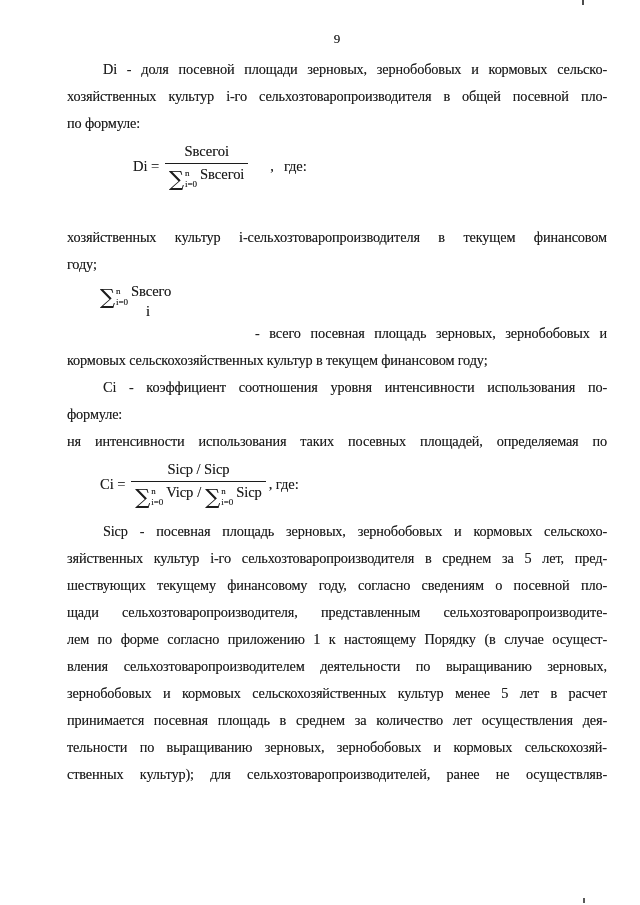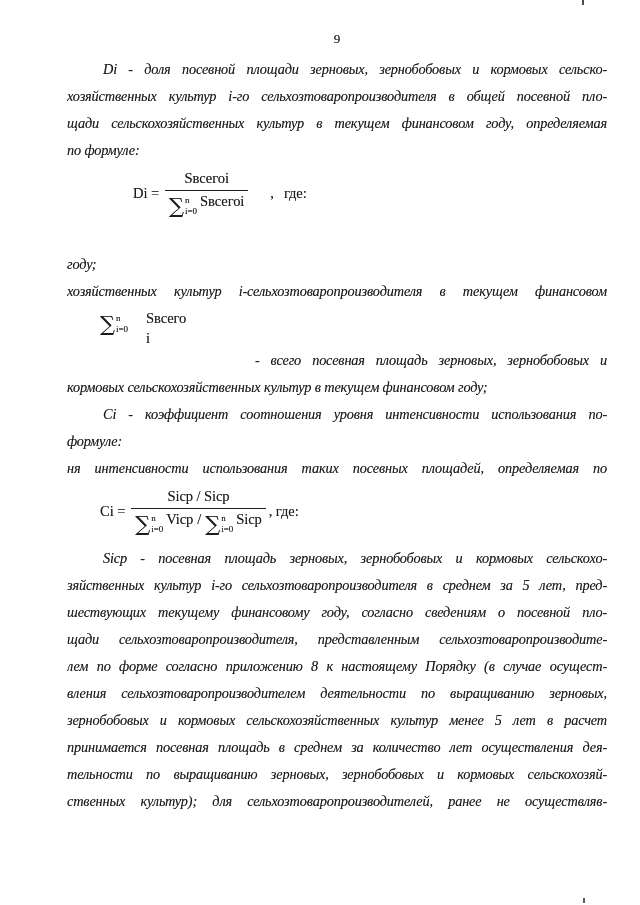--- a/index.html
+++ b/index.html
@@ -19,21 +19,20 @@
     height:18px; line-height:18px;
     margin-bottom:8px;
   }
   .para { font-size:14.3px; letter-spacing:-0.15px; }
   .line {
     height:27px; line-height:27px;
     overflow:hidden;
     text-align:justify;
     text-align-last:justify;
     white-space:nowrap;
-    font-style:italic;
   }
   .line.ind { padding-left:36px; }
   .line.last { text-align-last:left; }
   .cap1 { padding-left:188px; }
 
   
   .formula { font-size:14.6px; letter-spacing:-0.1px; white-space:nowrap; }
   .f1 { margin:6px 0 34px 66px; }
   .f3 { margin:6px 0 10px 33px; }
   .flhs { display:inline-block; vertical-align:middle; margin-right:6px; }
@@ -52,21 +51,21 @@
     padding:1px 0 1px 1px; width:15px; text-align:left;
   }
   .fcomma { display:inline-block; vertical-align:middle; margin-left:22px; }
   .ftail  { display:inline-block; vertical-align:middle; margin-left:10px; }
   .ftail3 { display:inline-block; vertical-align:middle; margin-left:3px; }
   .dslash { padding:0 4px; }
 
   
   .f2 { margin-left:33px; }
   .f2row1 { height:26px; line-height:26px; }
-  .f2term { margin-left:15px; vertical-align:1px; }
+  .f2term { margin-left:0; vertical-align:1px; }
   .f2row2 { height:16px; line-height:14px; padding-left:46px; font-size:14.6px; }
 
   
   .artifact { position:absolute; }
   .a-top { left:582px; top:0; width:2px; height:5px; background:#4d4d4d; }
   .a-bot { left:583px; top:898px; width:2px; height:5px; background:#5a5a5a; }
 </style>
 </head>
 <body>
 
@@ -74,37 +73,36 @@
   <div class="artifact a-top"></div>
   <div class="artifact a-bot"></div>
 
   <div class="content">
 
     <div class="pagenum">9</div>
 
     <div class="para">
       <div class="line ind">Di - доля посевной площади зерновых, зернобобовых и кормовых сельско-</div>
       <div class="line">хозяйственных культур i-го сельхозтоваропроизводителя в общей посевной пло-</div>
-      <div class="line">щади сельскохозяйственных культур в текущем финансовом году, определяемая</div>
       <div class="line last">по формуле:</div>
     </div>
 
     <div class="formula f1">
       <span class="flhs">Di =</span><span class="frac"><span class="num">Sвсегоi</span><span class="den"><span class="sum">
               <span class="sigma">∑</span>
               <span class="lims">
                 <span>n</span>
                 <span>i=0</span>
               </span>
             </span><span>Sвсегоi</span></span></span><span class="fcomma">,</span><span class="ftail">где:</span>
     </div>
 
     <div class="para">
+      <div class="line">хозяйственных культур i-сельхозтоваропроизводителя в текущем финансовом</div>
       <div class="line last">году;</div>
-      <div class="line">хозяйственных культур i-сельхозтоваропроизводителя в текущем финансовом</div>
     </div>
 
     <div class="formula f2">
       <div class="f2row1"><span class="sum">
             <span class="sigma">∑</span>
             <span class="lims">
               <span>n</span>
               <span>i=0</span>
             </span>
           </span><span class="f2term">Sвсего</span></div>
@@ -135,21 +133,21 @@
                 <span>i=0</span>
               </span>
             </span><span>Siср</span></span></span><span class="ftail3">, где:</span>
     </div>
 
     <div class="para">
       <div class="line ind">Siср - посевная площадь зерновых, зернобобовых и кормовых сельскохо-</div>
       <div class="line">зяйственных культур i-го сельхозтоваропроизводителя в среднем за 5 лет, пред-</div>
       <div class="line">шествующих текущему финансовому году, согласно сведениям о посевной пло-</div>
       <div class="line">щади сельхозтоваропроизводителя, представленным сельхозтоваропроизводите-</div>
-      <div class="line">лем по форме согласно приложению 8 к настоящему Порядку (в случае осущест-</div>
+      <div class="line">лем по форме согласно приложению 1 к настоящему Порядку (в случае осущест-</div>
       <div class="line">вления сельхозтоваропроизводителем деятельности по выращиванию зерновых,</div>
       <div class="line">зернобобовых и кормовых сельскохозяйственных культур менее 5 лет в расчет</div>
       <div class="line">принимается посевная площадь в среднем за количество лет осуществления дея-</div>
       <div class="line">тельности по выращиванию зерновых, зернобобовых и кормовых сельскохозяй-</div>
       <div class="line">ственных культур); для сельхозтоваропроизводителей, ранее не   осуществляв-</div>
     </div>
 
   </div>
 </div>
 

